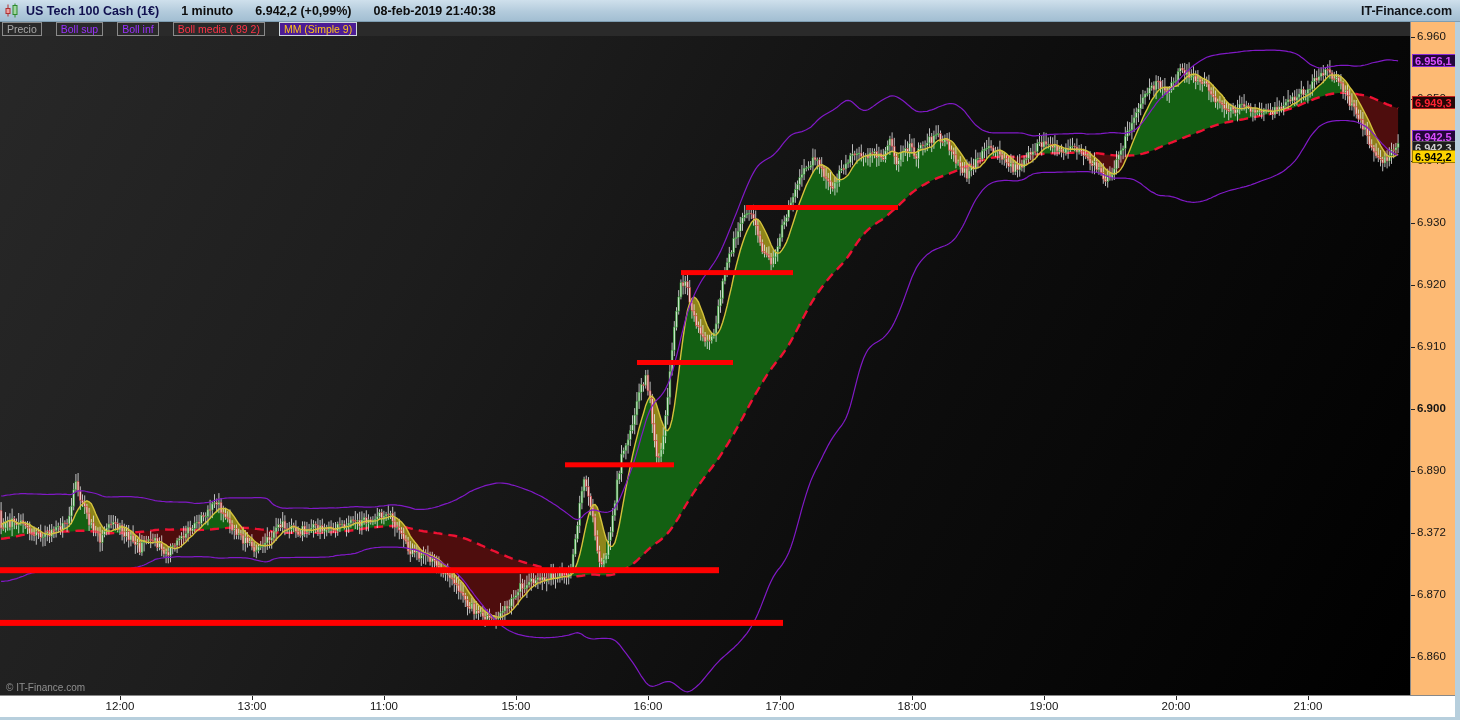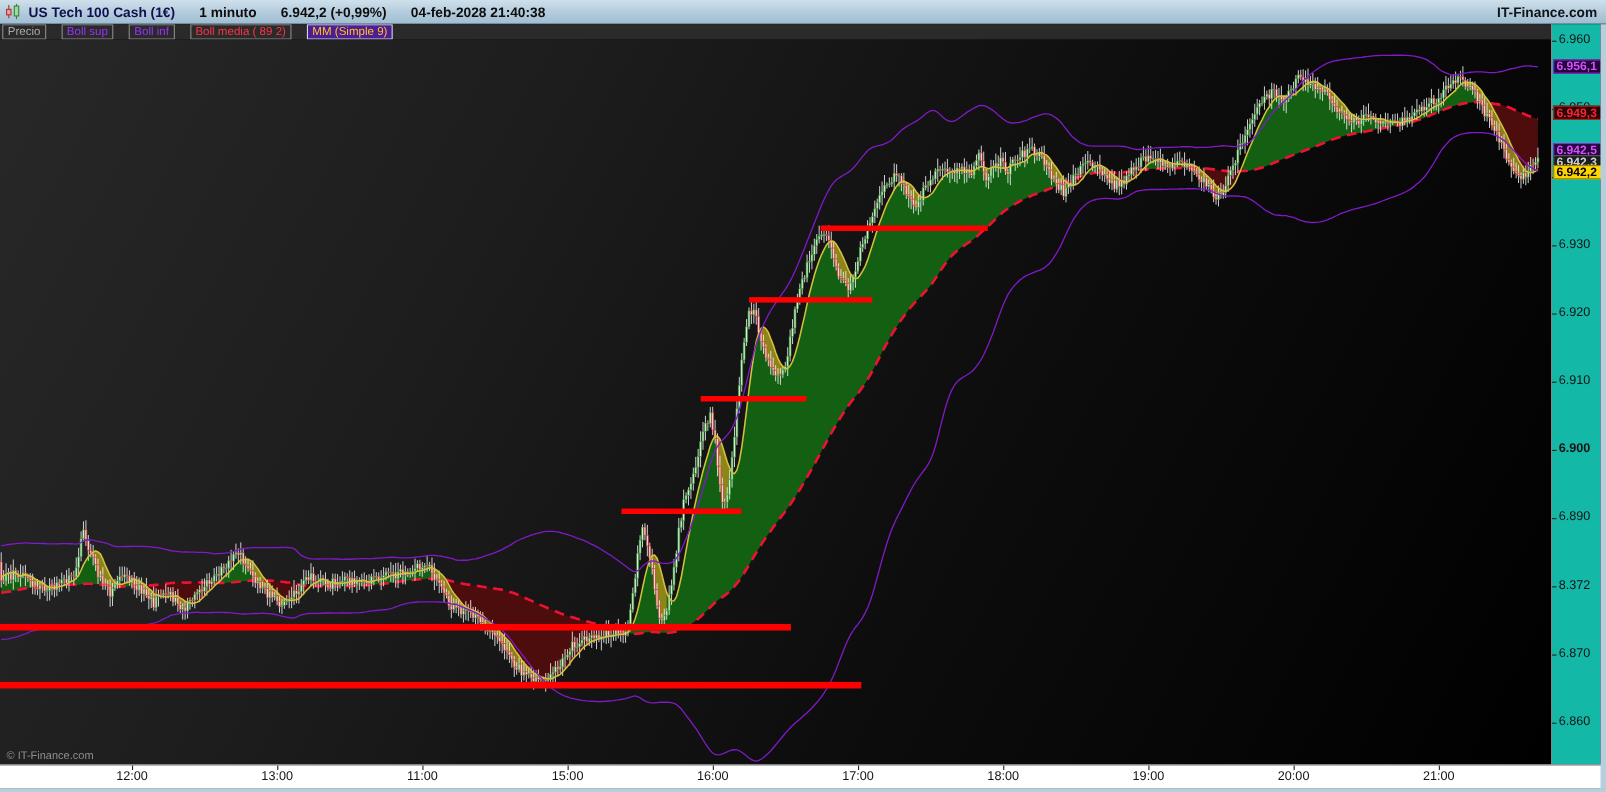--- a/index.html
+++ b/index.html
@@ -37,21 +37,21 @@
   .chart {
     position:absolute; left:0; top:36px; width:1410px; height:659px;
     background:linear-gradient(118deg,#282828 0%,#1d1d1d 30%,#0d0d0d 62%,#000 100%);
     overflow:hidden;
   }
   .chart svg { position:absolute; left:0; top:0; }
   .watermark { position:absolute; left:6px; top:646px; font-size:10px; color:#8f8f8f; }
   
   .yaxis {
     position:absolute; left:1410px; top:22px; width:45px; height:673px;
-    background:#14b8a6; border-left:1px solid #888;
+    background:#fdba74; border-left:1px solid #888;
   }
   .ytick-mark { position:absolute; left:0; width:4px; height:1px; background:#222; }
   .ytick-label { position:absolute; left:6px; font-size:11.5px; color:#141414; }
   .ytick-label.bold { font-weight:bold; }
   .pricebox {
     position:absolute; left:1px; width:63px; height:13px; line-height:11px;
     font-size:11px; font-weight:bold; text-align:left; padding:1px 1px 0 2px;
     border:1px solid #000;
   }
   .xaxis {
@@ -71,21 +71,21 @@
   <div class="titlebar">
     <svg class="logo" viewBox="0 0 17 15">
       <line x1="4" y1="1.5" x2="4" y2="13.5" stroke="#b03030" stroke-width="1"></line>
       <rect x="2" y="5.5" width="4" height="5" fill="#eda0a0" stroke="#b03030" stroke-width="1"></rect>
       <line x1="11" y1="0.5" x2="11" y2="14.5" stroke="#2e8b2e" stroke-width="1"></line>
       <rect x="9" y="2.5" width="4" height="9" fill="#9fd79f" stroke="#2e8b2e" stroke-width="1"></rect>
     </svg>
     <span class="t name">US Tech 100 Cash (1€)</span>
     <span class="t tf">1 minuto</span>
     <span class="t px">6.942,2 (+0,99%)</span>
-    <span class="t dt">04-feb-2028 21:40:38</span>
+    <span class="t dt">08-feb-2019 21:40:38</span>
     <span class="brand">IT-Finance.com</span>
   </div>
 
   <div class="legendbar" id="legendbar">
       <div class="tag" style="color: rgb(168, 168, 168);">Precio</div>
       <div class="tag" style="color: rgb(155, 48, 255);">Boll sup</div>
       <div class="tag" style="color: rgb(155, 48, 255);">Boll inf</div>
       <div class="tag" style="color: rgb(255, 51, 71);">Boll media ( 89 2)</div>
       <div class="tag sel" style="color: rgb(255, 196, 25); background: #4c1d95;">MM (Simple 9)</div>
     </div>

